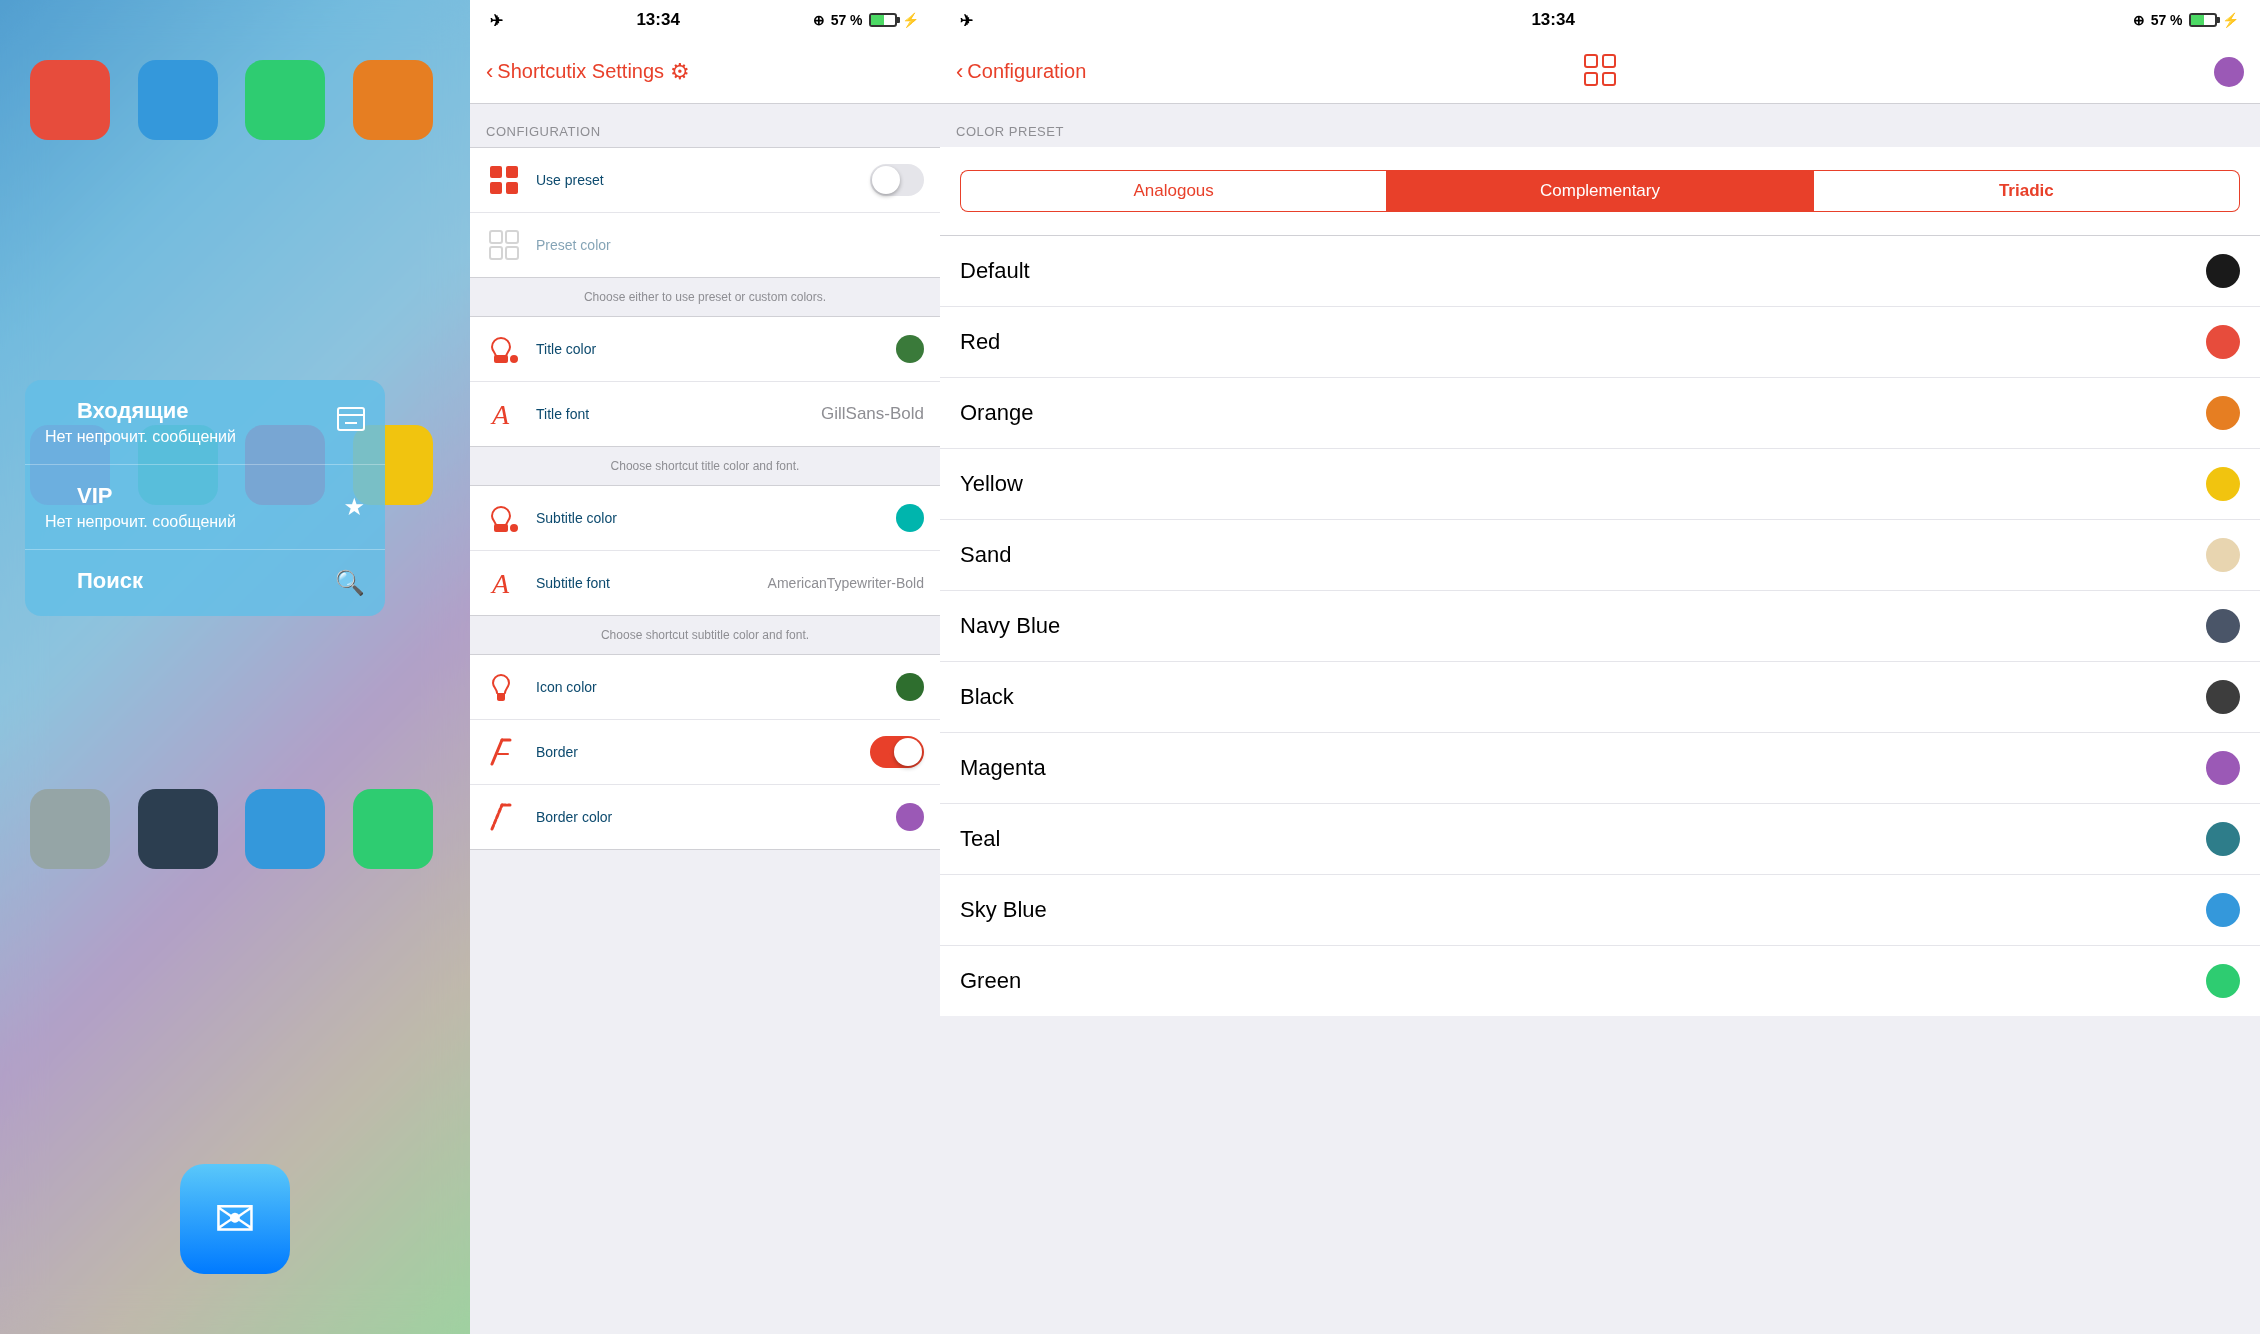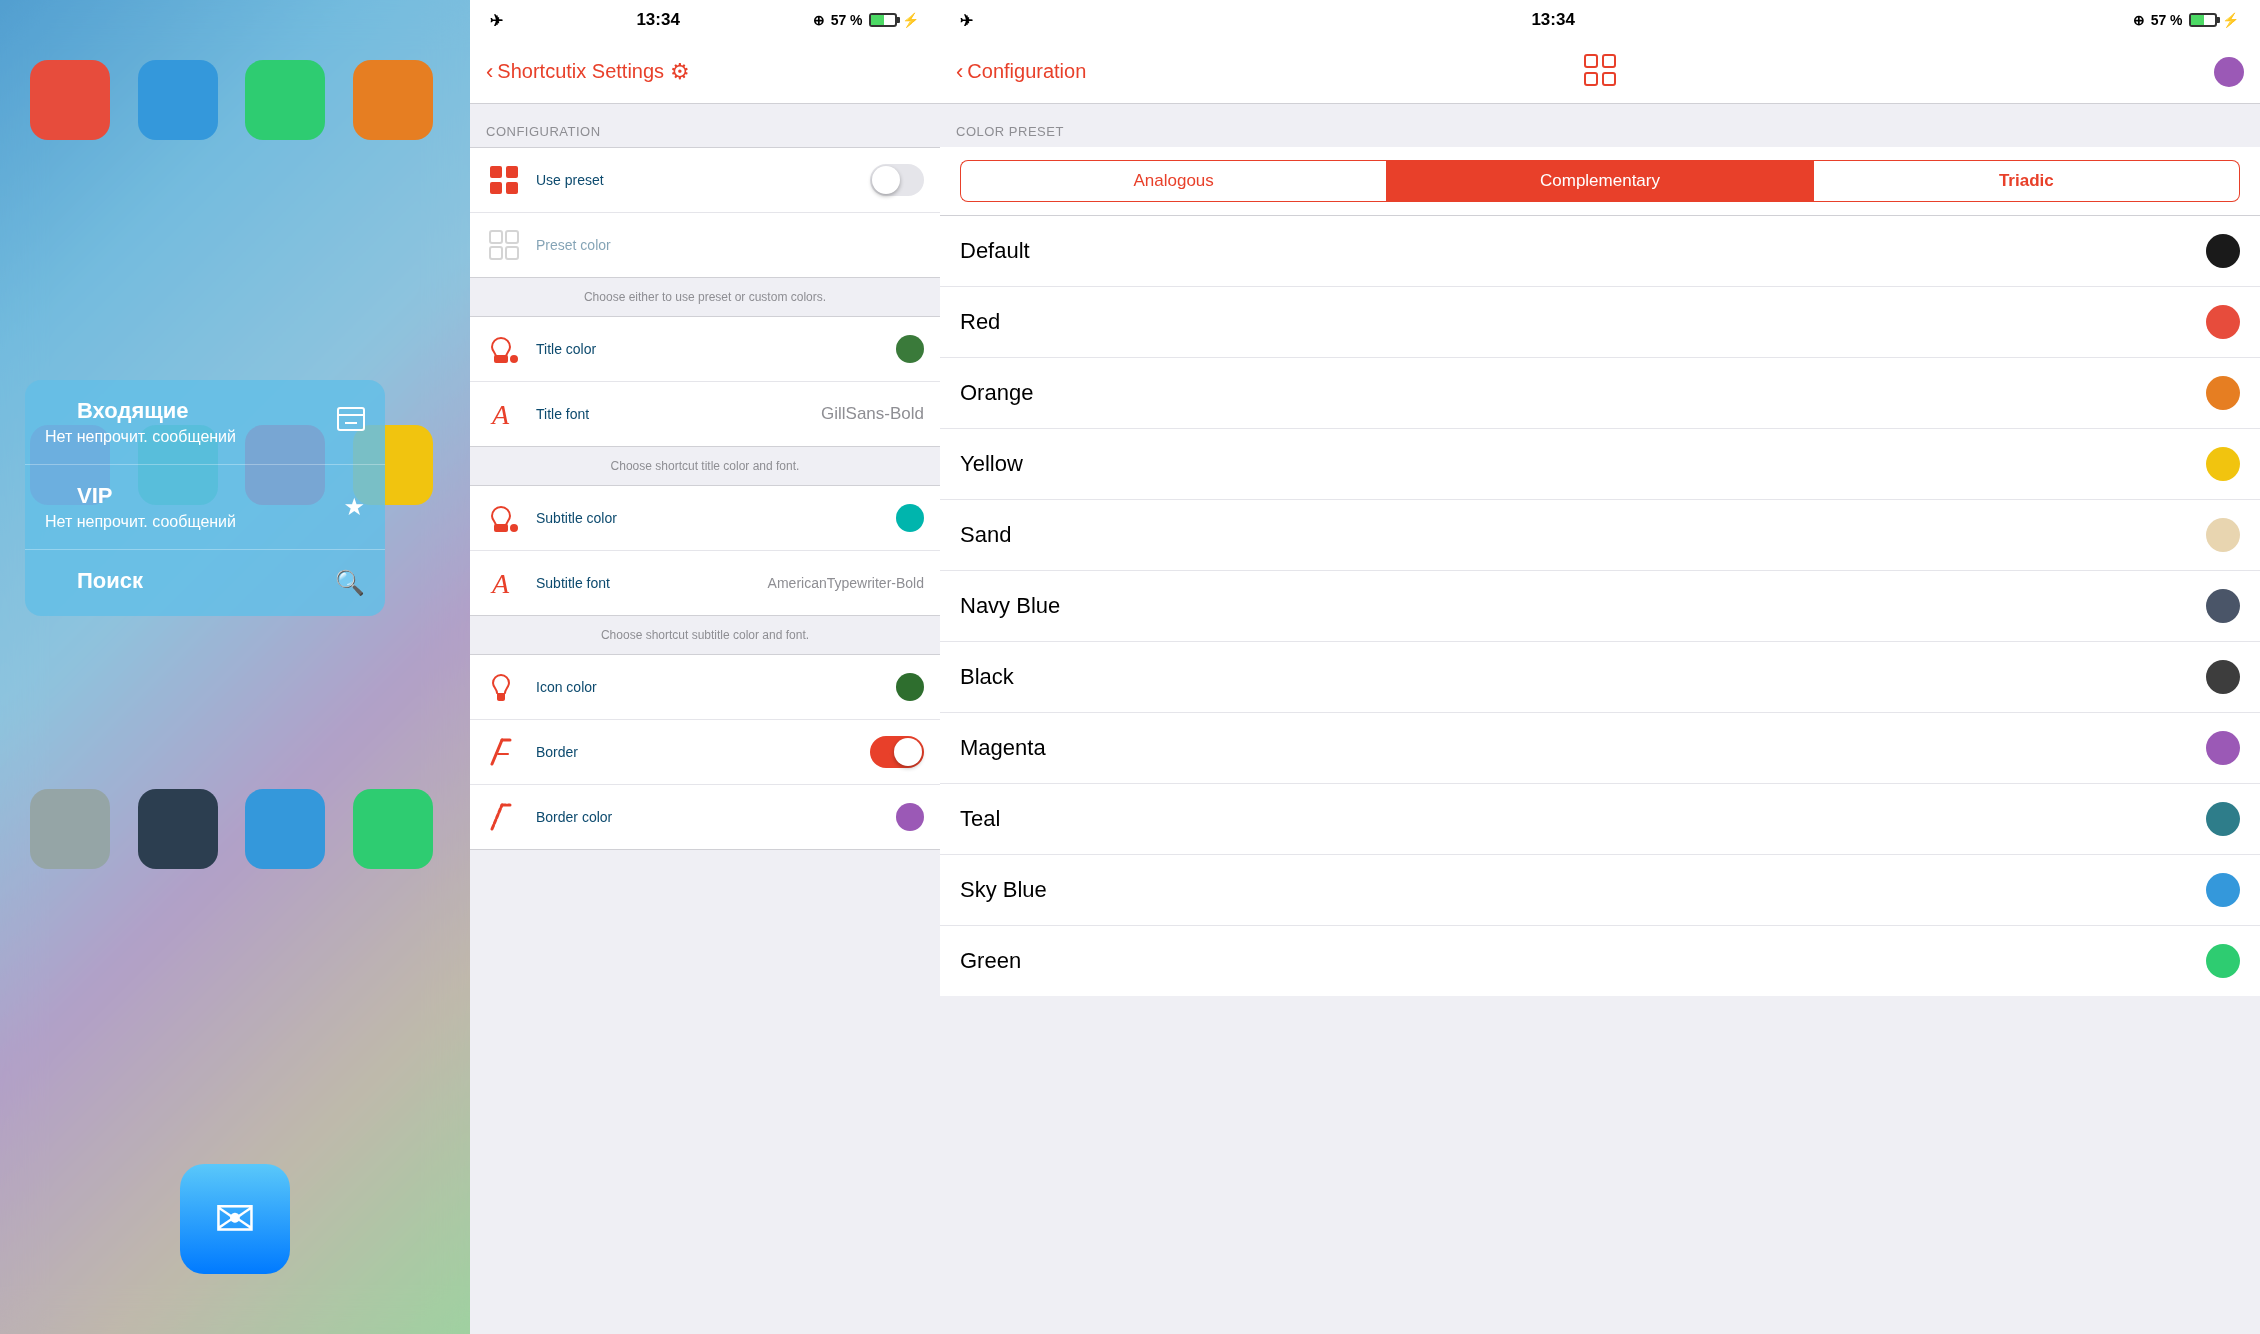--- a/index.html
+++ b/index.html
@@ -556,21 +556,21 @@
         <rect x="20" y="2" width="12" height="12" rx="2" fill="none" stroke="#e8402a" stroke-width="2"></rect>
         <rect x="2" y="20" width="12" height="12" rx="2" fill="none" stroke="#e8402a" stroke-width="2"></rect>
         <rect x="20" y="20" width="12" height="12" rx="2" fill="none" stroke="#e8402a" stroke-width="2"></rect>
       </svg>
     </div>
     <div class="nav-color-dot" style="margin-left:auto;"></div>
   </div>
 
   <div class="section-header">COLOR PRESET</div>
 
-  <div style="background:white;padding:13px 20px;border-bottom:1px solid #d0d0d5;">
+  <div style="background:white;padding:23px 20px;border-bottom:1px solid #d0d0d5;">
     <div style="display:flex;">
       <button class="tab-btn" style="border-right:none;">Analogous</button>
       <button class="tab-btn active">Complementary</button>
       <button class="tab-btn" style="border-left:none;">Triadic</button>
     </div>
   </div>
 
   <div class="color-list">
     <div id="color-list-container">
         <div class="color-list-item">

